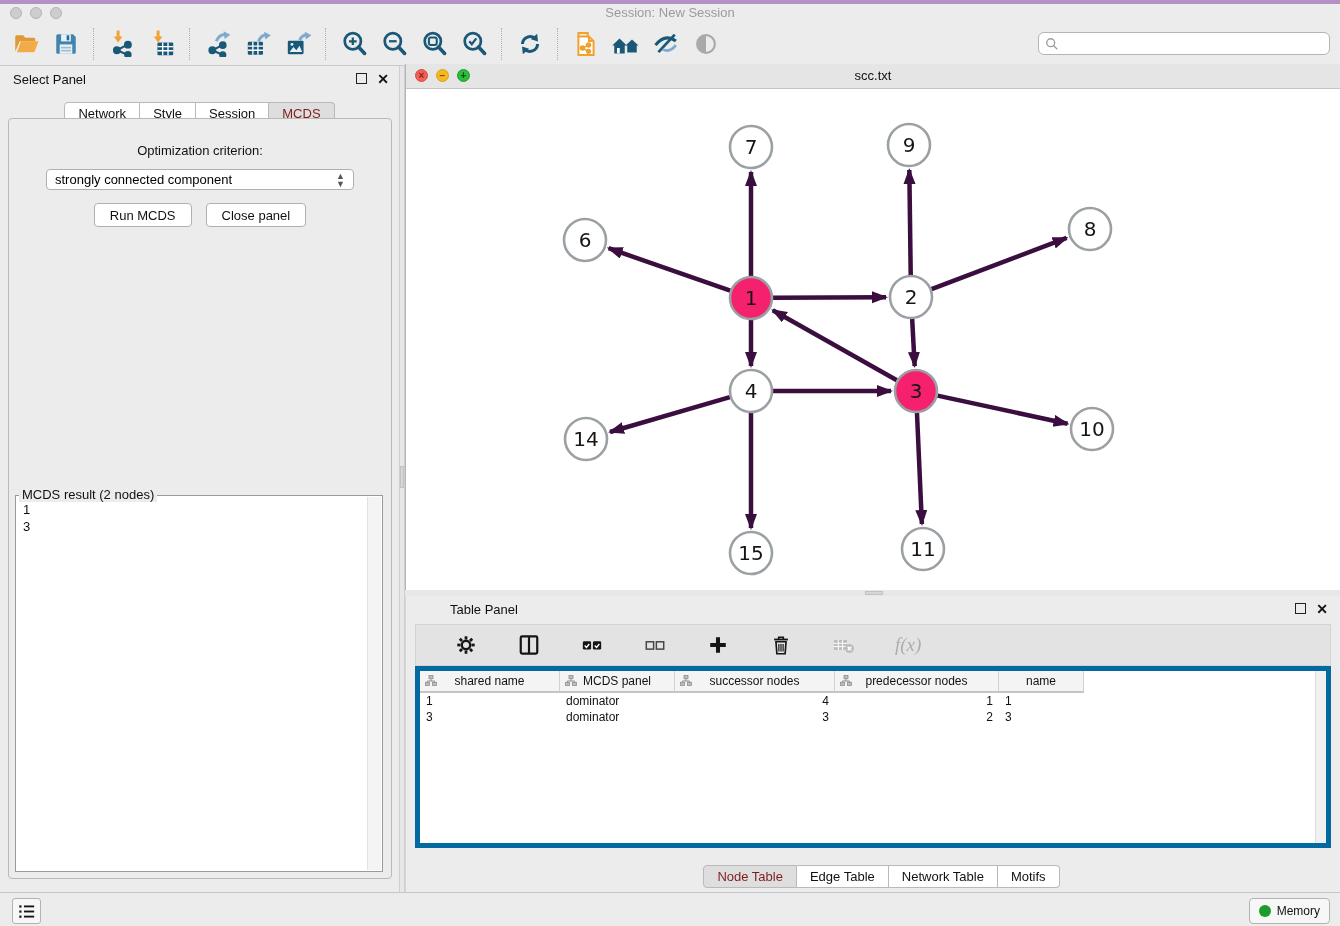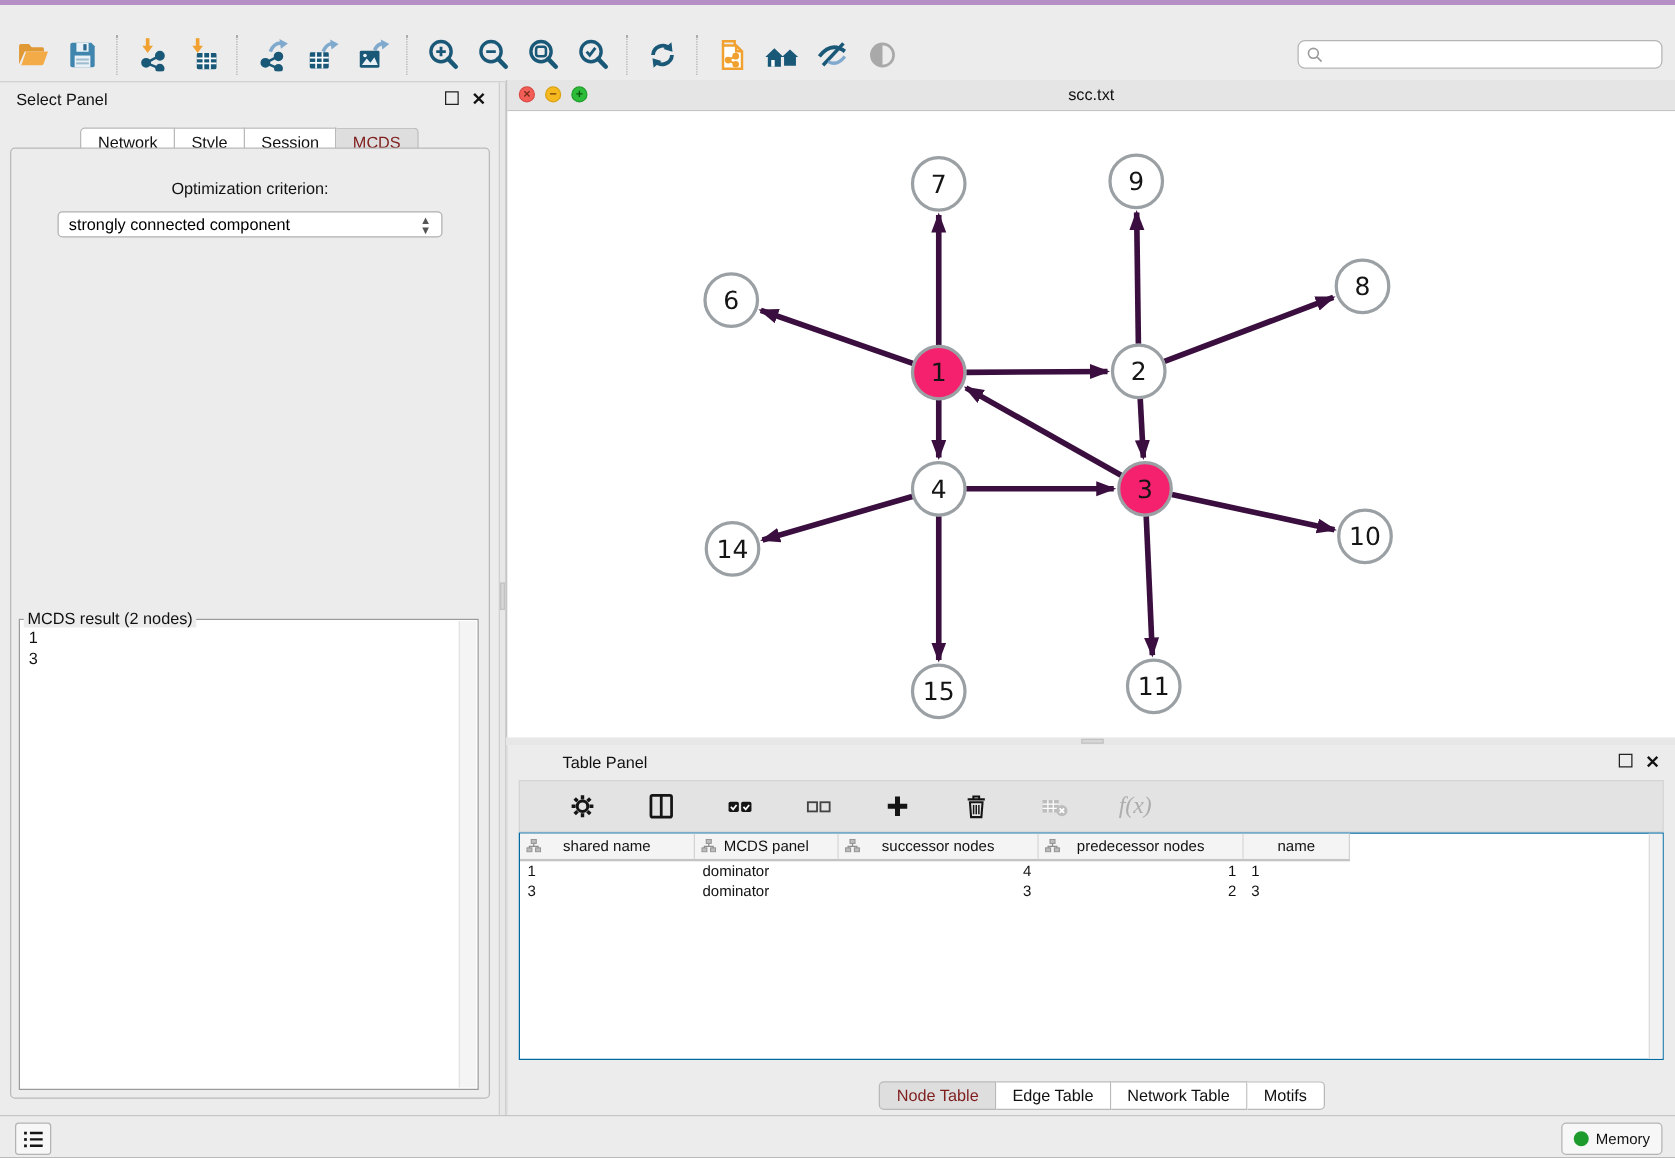--- a/index.html
+++ b/index.html
@@ -65,21 +65,21 @@
   .nwl.yel{background:#f5b81f;border:1px solid #d9a314;}
   .nwl.grn{background:#2dbb3a;border:1px solid #1f9e2c;color:rgba(0,60,0,.8);}
   .nw-canvas{position:relative;width:100%;height:501px;background:#fff;}
   
   .table-panel{position:absolute;left:405px;top:596px;width:935px;height:296px;background:#ececec;
               border-left:1px solid #d5d5d5;box-sizing:border-box;padding-left:31px;}
   .tp-toolbar{position:absolute;left:9px;right:9px;top:28px;height:42px;background:#e3e3e3;
               border:1px solid #d4d4d4;display:flex;align-items:center;gap:20px;padding-left:19px;box-sizing:border-box;}
   .tp-ico{display:flex;align-items:center;justify-content:center;width:24px;height:24px;margin-left:19px;}
   .fx-label{font-family:"Liberation Serif",serif;font-style:italic;font-size:19px;color:#adadad;}
-  .tp-table{position:absolute;left:9px;right:9px;top:70px;height:182px;background:#fff;border:1px solid #0369a1;box-sizing:border-box;}
+  .tp-table{position:absolute;left:9px;right:9px;top:70px;height:182px;background:#fff;border:5px solid #0369a1;box-sizing:border-box;}
   .thead{display:flex;height:20px;background:#f4f4f4;border-bottom:2px solid #c4c4c4;width:664px;}
   .th{position:relative;font-size:12px;color:#111;border-right:1px solid #d2d2d2;display:flex;
       align-items:center;justify-content:center;box-sizing:border-box;background:#f4f4f4;}
   .th .tree-ico{position:absolute;left:5px;top:4px;}
   .trow{display:flex;height:16px;width:664px;}
   .td{font-size:12px;color:#111;box-sizing:border-box;padding:1px 6px 0 6px;overflow:hidden;white-space:nowrap;}
   .td.ar{text-align:right;}
   .tp-scroll{position:absolute;right:0;top:0;bottom:0;width:10px;background:#f1f1f1;border-left:1px solid #dcdcdc;}
   .tp-tabs{position:absolute;left:17px;right:0;top:269px;display:flex;justify-content:center;}
   
@@ -90,20 +90,28 @@
             border-radius:4px;display:flex;align-items:center;gap:6px;padding:0 9px;font-size:12px;color:#111;}
   .mem-dot{width:12px;height:12px;border-radius:50%;background:#1d9b2d;}
   .graph-label{font-family:"DejaVu Sans",sans-serif;}
 </style>
 </head>
 <body>
 
 <div class="app">
   <div class="top-accent"></div>
 
+  <div class="titlebar">
+    <div class="traffic">
+      <div class="tl gray"></div>
+      <div class="tl gray"></div>
+      <div class="tl gray"></div>
+    </div>
+    <div class="win-title">Session: New Session</div>
+  </div>
 
   <div class="toolbar">
     <div class="tb-btn">
       <svg width="27" height="27" viewBox="0 0 24 24">
         <path d="M2 19 V6 q0-1.3 1.3-1.3 H9 l2 2.2 h7.5 q1.2 0 1.2 1.2 v1.9 H6 Z" fill="#e09934"></path>
         <path d="M3.6 19.8 L7 10 h15.6 l-3.2 8.8 q-.4 1-1.4 1 H4.2 q-.8 0-.6-.99 z" fill="#f3ab47"></path>
       </svg>
     </div>
     <div class="tb-btn">
       <svg width="26" height="26" viewBox="0 0 24 24">
@@ -267,20 +275,24 @@
         <div class="tab active">MCDS</div>
       </div>
     <div class="cp-body">
       <div class="opt-label">Optimization criterion:</div>
       <div class="dropdown">
         <span class="dd-val">strongly connected component</span>
         <span class="dd-arrows">
             <span>▲</span>
             <span>▼</span>
           </span>
+      </div>
+      <div class="btn-row">
+        <div class="btn">Run MCDS</div>
+        <div class="btn">Close panel</div>
       </div>
       <div class="result-box">
         <div class="result-legend">MCDS result (2 nodes)</div>
         <div class="result-lines" id="result-lines">
             <div>1</div>
             <div>3</div>
           </div>
         <div class="result-scroll"></div>
       </div>
     </div>

